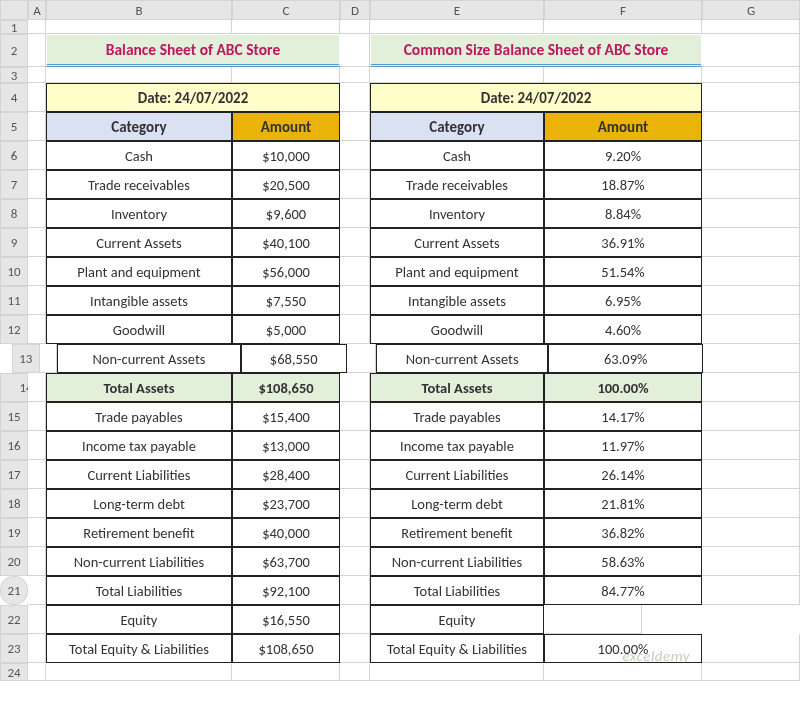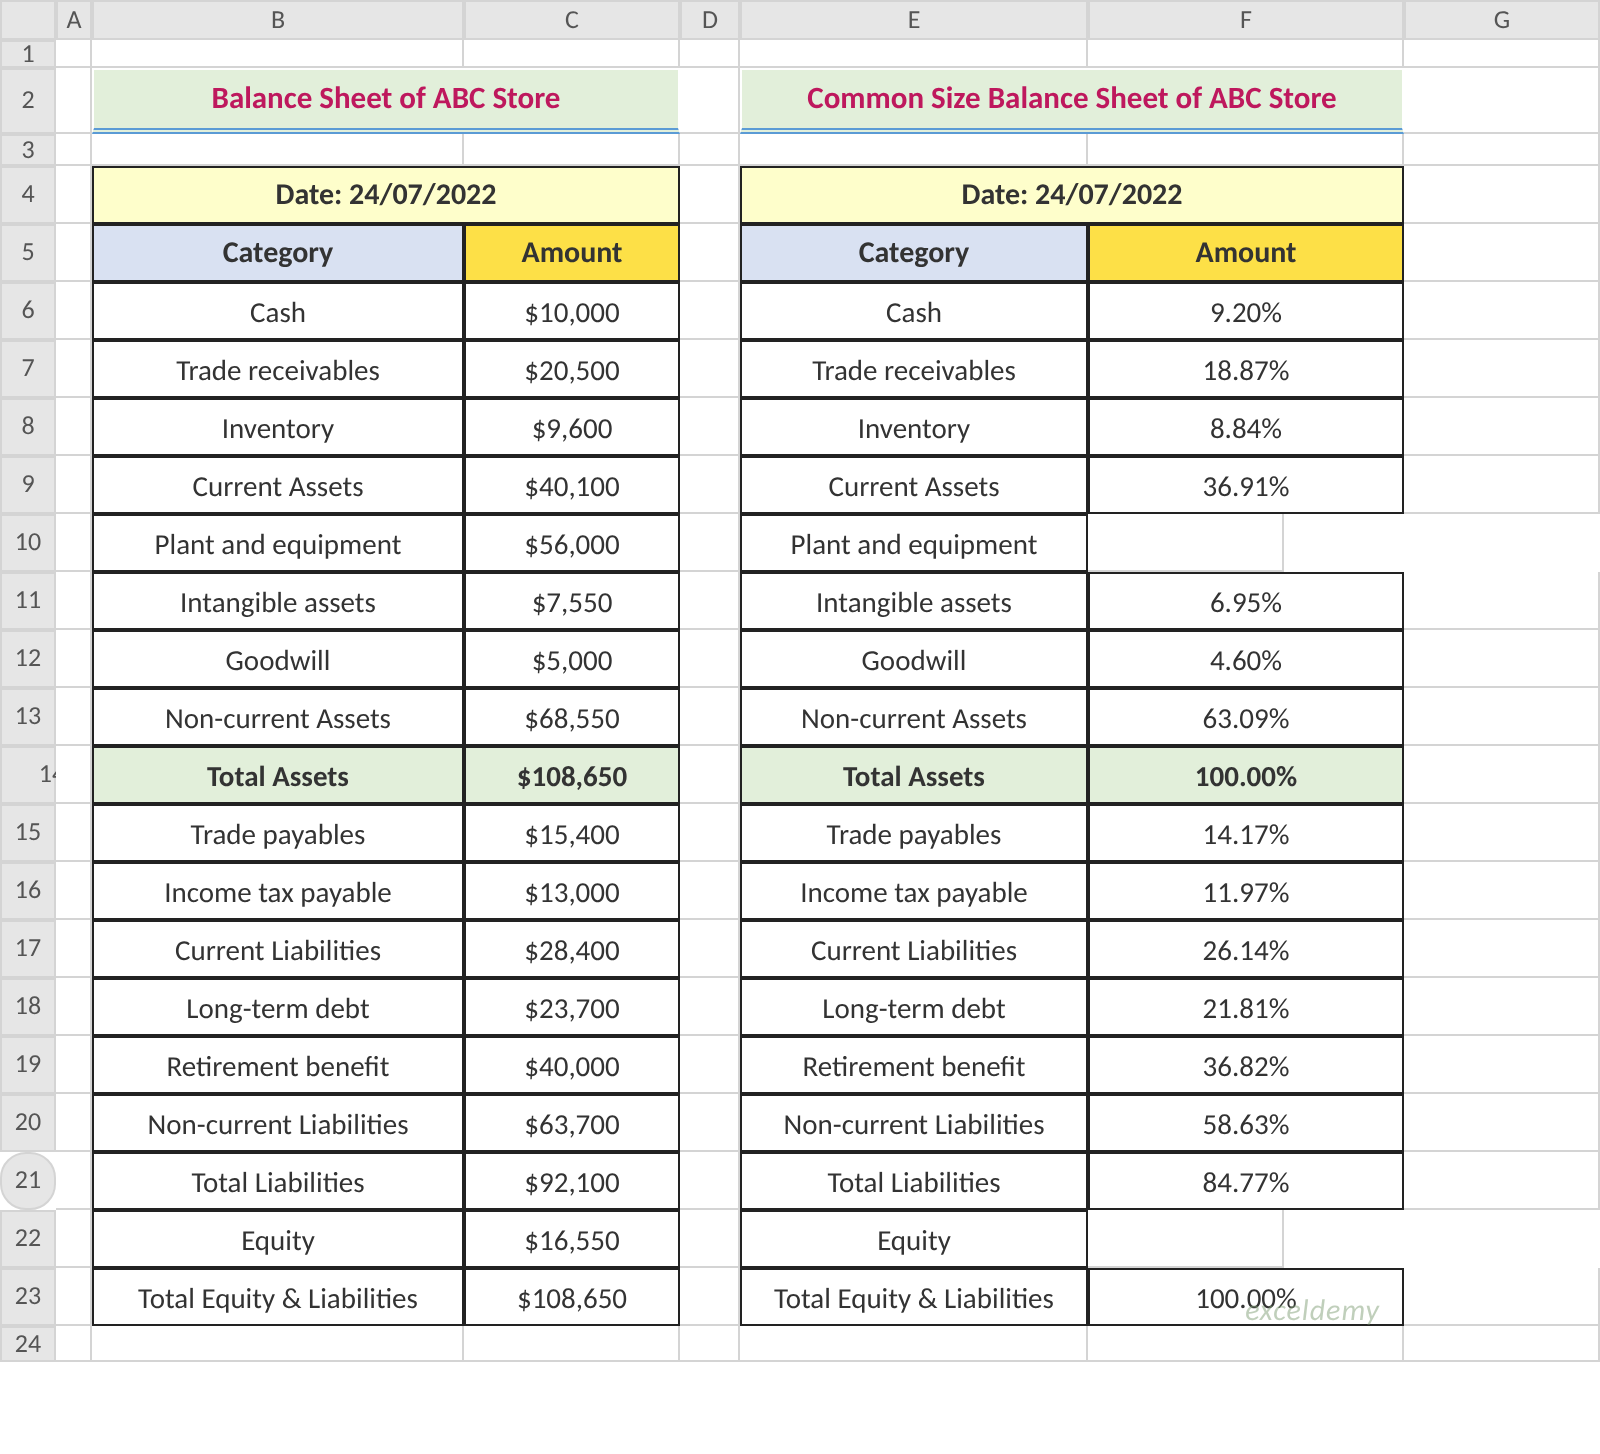--- a/index.html
+++ b/index.html
@@ -72,21 +72,21 @@
     border: 1px solid #222;
     font-size: 15px;
   }
   .hdr-cat {
     background: #d9e1f2;
     font-weight: 700;
     border: 1px solid #222;
     font-size: 15px;
   }
   .hdr-amt {
-    background: #fde047;
+    background: #eab308;
     font-weight: 700;
     border: 1px solid #222;
     font-size: 15px;
   }
   .dcell {
     border: 1px solid #222;
     font-size: 14.5px;
   }
   .tot {
     background: #e2efda;
@@ -206,20 +206,21 @@
         <div class="cell cF dcell">36.91%</div>
         <div class="cell cG"></div>
       </div>
       <div class="row">
         <div class="rh cA" style="height: inherit;">10</div>
         <div class="cell cAx"></div>
         <div class="cell cB dcell">Plant and equipment</div>
         <div class="cell cC dcell">$56,000</div>
         <div class="cell cD"></div>
         <div class="cell cE dcell">Plant and equipment</div>
+        <div class="cell cF dcell">51.54%</div>
         <div class="cell cG"></div>
       </div>
       <div class="row">
         <div class="rh cA" style="height: inherit;">11</div>
         <div class="cell cAx"></div>
         <div class="cell cB dcell">Intangible assets</div>
         <div class="cell cC dcell">$7,550</div>
         <div class="cell cD"></div>
         <div class="cell cE dcell">Intangible assets</div>
         <div class="cell cF dcell">6.95%</div>
@@ -229,21 +230,21 @@
         <div class="rh cA" style="height: inherit;">12</div>
         <div class="cell cAx"></div>
         <div class="cell cB dcell">Goodwill</div>
         <div class="cell cC dcell">$5,000</div>
         <div class="cell cD"></div>
         <div class="cell cE dcell">Goodwill</div>
         <div class="cell cF dcell">4.60%</div>
         <div class="cell cG"></div>
       </div>
       <div class="row">
-        <div class="rh cA" style="height: inherit;">13</div>
+        <div class="rh cA" style="height: inherit; margin-left: 12px;">13</div>
         <div class="cell cAx"></div>
         <div class="cell cB dcell">Non-current Assets</div>
         <div class="cell cC dcell">$68,550</div>
         <div class="cell cD"></div>
         <div class="cell cE dcell">Non-current Assets</div>
         <div class="cell cF dcell">63.09%</div>
         <div class="cell cG"></div>
       </div>
       <div class="row">
         <div class="rh cA" style="height: inherit; padding-left: 24px;">14</div>

